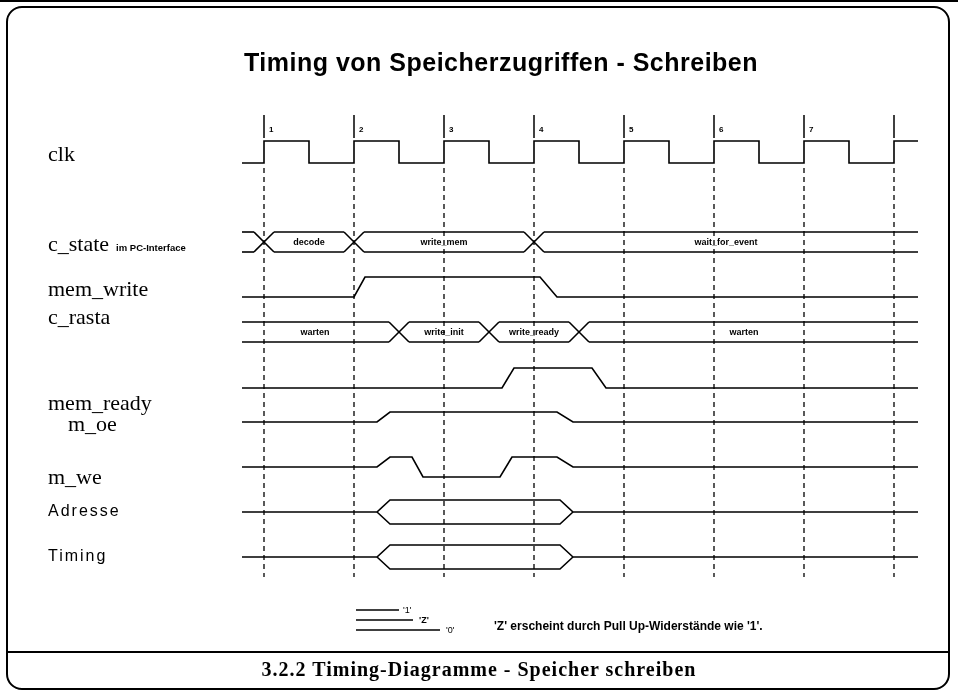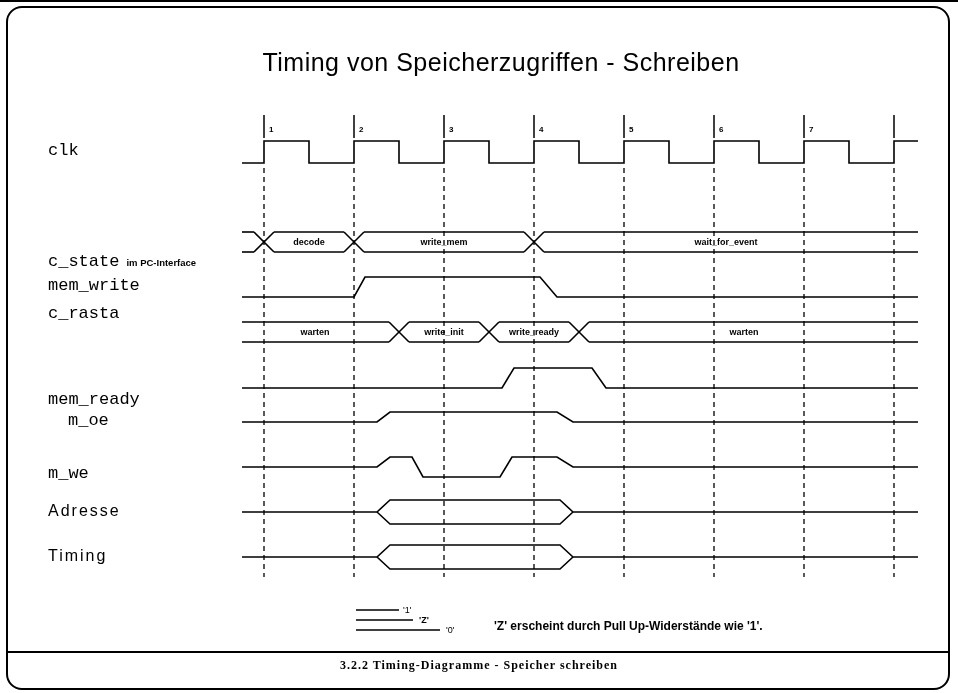--- a/index.html
+++ b/index.html
@@ -2,28 +2,28 @@
 <html><head>
 <meta charset="utf-8">
 <style>
   html,body{margin:0;padding:0;background:#ffffff;}
   #page{position:relative;width:958px;height:693px;background:#ffffff;overflow:hidden;
         font-family:"Liberation Sans",sans-serif;color:#000;}
   #top-edge{position:absolute;left:0;top:0;width:958px;height:2px;background:#000;}
   #frame{position:absolute;left:6px;top:6px;width:940px;height:680px;border:2px solid #000;border-radius:16px;}
   #svg-canvas{position:absolute;left:0;top:0;}
   #slide-title{position:absolute;left:0;right:0;top:48px;text-align:center;
-        font-size:25px;font-weight:400;letter-spacing:0.5px;padding-left:44px;}
+        font-size:25px;font-weight:700;letter-spacing:0.5px;padding-left:44px;}
   .sig-label{position:absolute;left:48px;white-space:nowrap;}
-  .sig-label .mono{font-family:Liberation Mono, monospace;font-size:17px;}
+  .sig-label .mono{font-family:Liberation Serif, serif;font-size:22px;}
   .sig-label .sans{font-size:16px;letter-spacing:2px;font-weight:500;margin-top:17px;}
   .sig-label .sub{font-size:9.5px;font-weight:700;margin-left:7px;letter-spacing:0;}
   #legend-note{position:absolute;left:494px;top:619px;font-size:12px;font-weight:700;white-space:nowrap;}
   #footer-title{position:absolute;left:0;right:0;top:658px;text-align:center;
-        font-family:"Liberation Serif","DejaVu Serif",serif;font-size:12px;font-weight:700;letter-spacing:1px;}
+        font-family:"Liberation Serif","DejaVu Serif",serif;font-size:20px;font-weight:700;letter-spacing:1px;}
   svg text{font-family:"Liberation Sans",sans-serif;fill:#000;}
 </style>
 </head>
 <body>
 
 <div id="page">
   <div id="top-edge"></div>
   <div id="frame"></div>
 
   <svg id="svg-canvas" width="958" height="693" viewBox="0 0 958 693">
@@ -100,21 +100,21 @@
       <text x="419" y="623" font-size="9" font-weight="700" text-anchor="start">'Z'</text>
       <line x1="356" y1="630" x2="440" y2="630" stroke="#000000" stroke-width="1.4"></line>
       <text x="446" y="633" font-size="9" font-weight="400" text-anchor="start">'0'</text>
       <line x1="6" y1="652" x2="950" y2="652" stroke="#000000" stroke-width="2"></line>
     </svg>
 
   <div id="slide-title">Timing von Speicherzugriffen - Schreiben</div>
 
   <div id="labels-layer">
       <div class="sig-label" style="top: 141px;"><span class="mono">clk</span></div>
-      <div class="sig-label" style="top: 231px; margin-top: 21px;"><span class="mono">c_state</span><span class="sub">im PC-Interface</span></div>
+      <div class="sig-label" style="top: 231px;"><span class="mono">c_state</span><span class="sub">im PC-Interface</span></div>
       <div class="sig-label" style="top: 276px; text-align: right;"><span class="mono">mem_write</span></div>
       <div class="sig-label" style="top: 304px;"><span class="mono">c_rasta</span></div>
       <div class="sig-label" style="top: 378px; margin-top: 12px;"><span class="mono">mem_ready</span></div>
       <div class="sig-label" style="top: 411px; margin-left: 20px;"><span class="mono">m_oe</span></div>
       <div class="sig-label" style="top: 456px; margin-top: 8px;"><span class="mono">m_we</span></div>
       <div class="sig-label" style="top: 502px;"><span class="sans">Adresse</span></div>
       <div class="sig-label" style="top: 547px;"><span class="sans">Timing</span></div>
     </div>
 
   <div id="legend-note">'Z' erscheint durch Pull Up-Widerstände wie '1'.</div>

